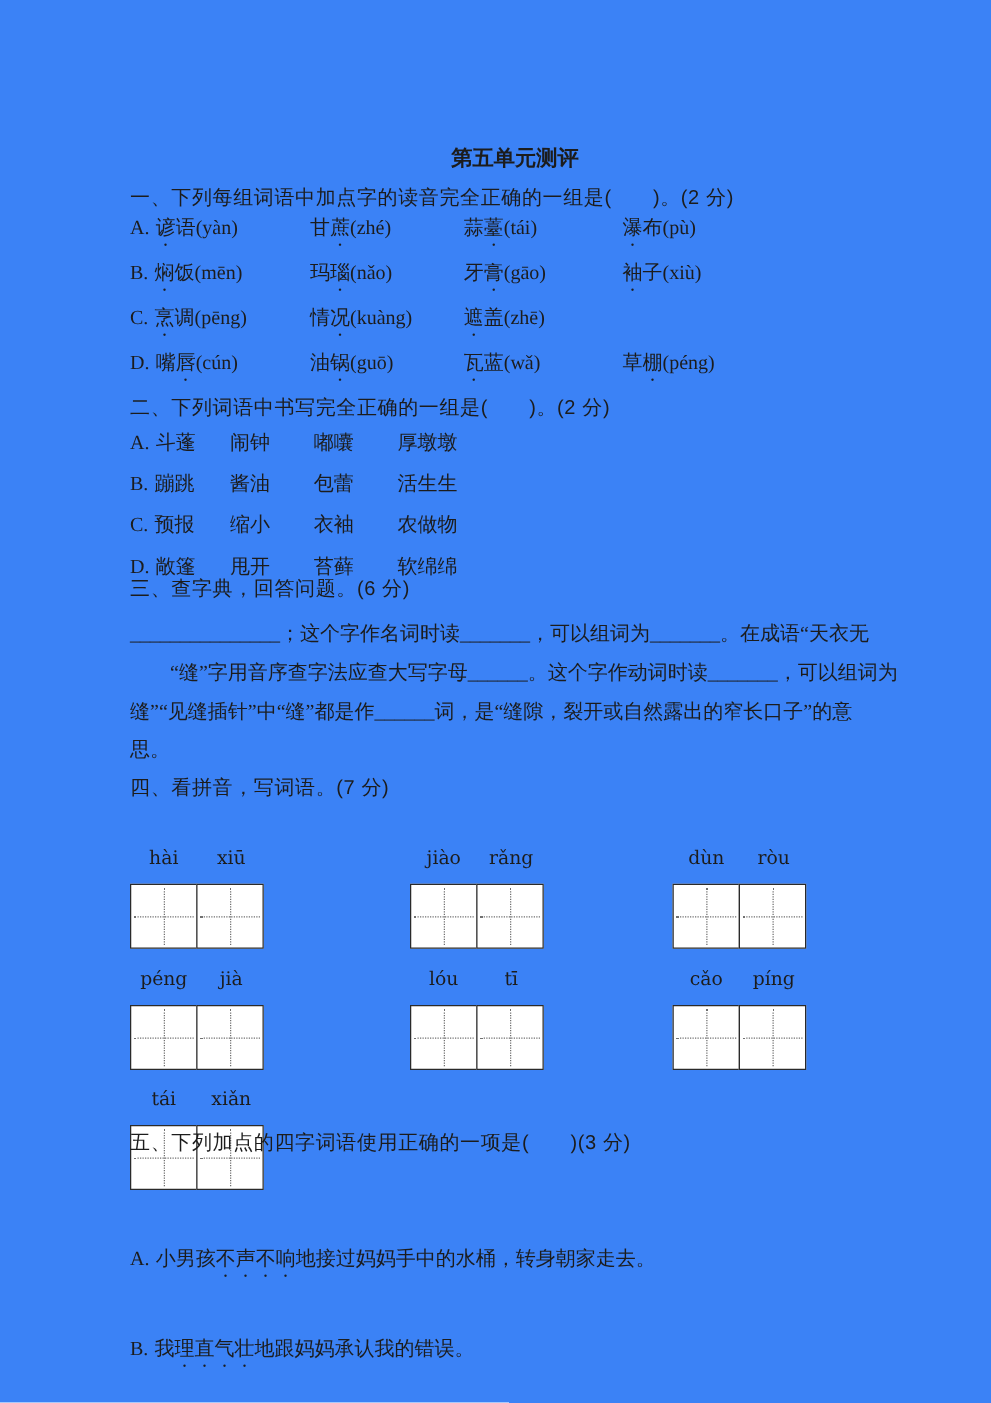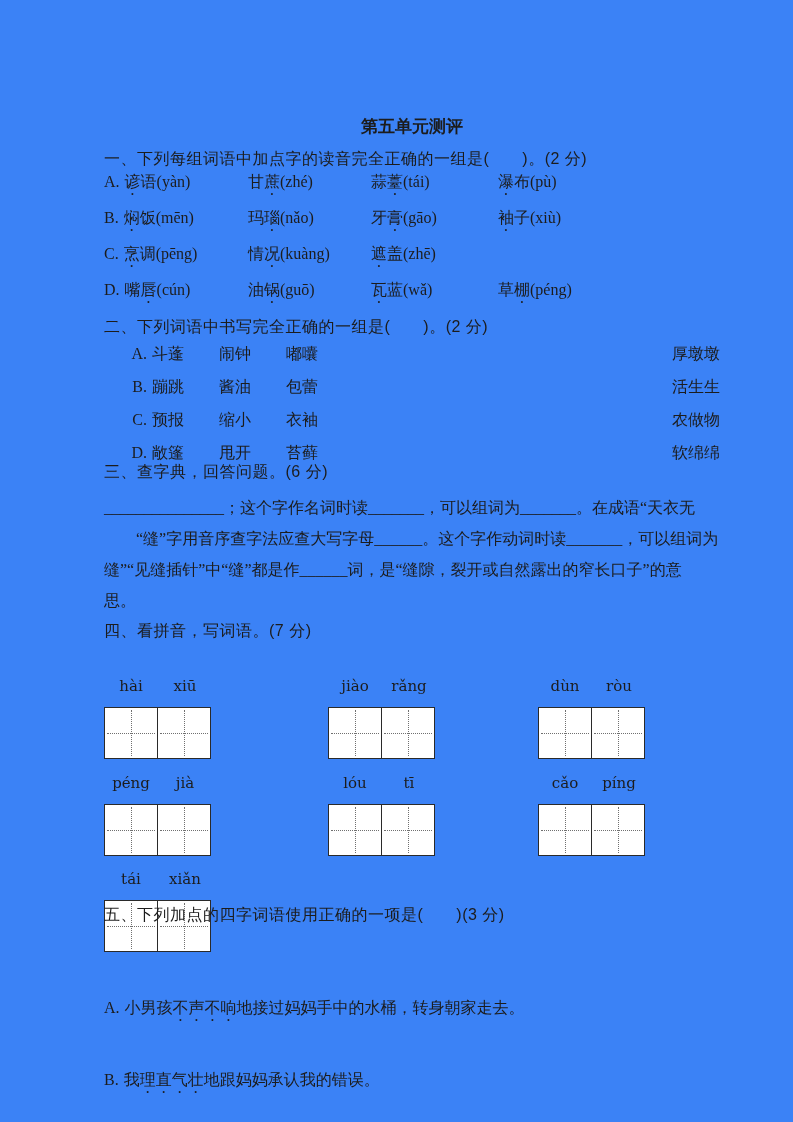--- a/index.html
+++ b/index.html
@@ -22,21 +22,21 @@
     font-family:"Liberation Sans","DejaVu Sans",sans-serif;
     font-weight:400;font-size:16px;line-height:26px;
     letter-spacing:0.5px;
   }
   #q1h{top:146px}
   #q1rows{top:172px}
   .q1-row{display:flex;height:36px;}
   .q1-c1{width:144px}.q1-c2{width:123px}.q1-c3{width:127px}.q1-c4{flex:1}
   #q2h{top:314px}
   #q2rows{top:338px}
-  .q2-row{display:flex;height:33px;align-items:center;text-align:right;}
+  .q2-row{display:flex;height:33px;align-items:center;}
   .q2-c1{width:80px}.q2-c2{width:67px}.q2-c3{width:67px}.q2-c4{flex:1}
   #q3h{top:459px}
   #q3lines{top:492px;line-height:31px;}
   .q3-line{white-space:nowrap;}
   .indent{text-indent:2em;}
   #q4h{top:618px}
   .q4-row{position:absolute;height:96px;margin-top:32px;}
   #q4r1{top:643px}
   #q4r2{top:740px}
   #q4r3{top:836px}

